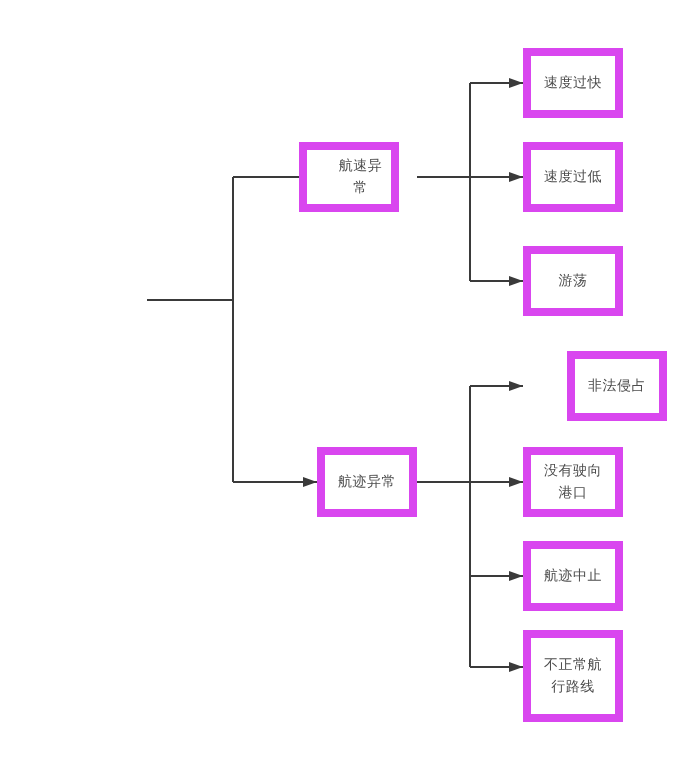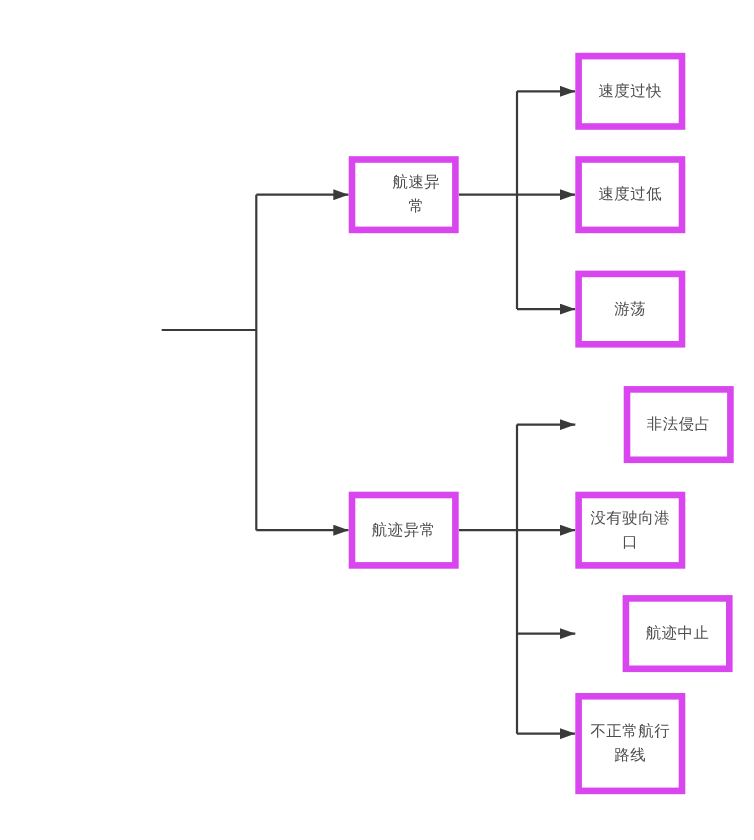--- a/index.html
+++ b/index.html
@@ -21,41 +21,41 @@
     top: 0;
     width: 685px;
     height: 764px;
     display: block;
   }
   .node {
     position: absolute;
     width: 100px;
     height: 70px;
     box-sizing: border-box;
-    border: 6px solid #d946ef;
+    border: 8px solid #d946ef;
     background: #ffffff;
     display: flex;
     align-items: center;
     justify-content: center;
     text-align: center;
     font-size: 14px;
     line-height: 1.55;
     color: #4d4d4d;
     padding: 2px 7px;
     letter-spacing: 0.5px;
   }
   .n-root  { left: 47px;  top: 265px; }
-  .n-mid1  { left: 317px; top: 142px; padding-left: 30px; }
+  .n-mid1  { left: 299px; top: 142px; padding-left: 30px; }
   .n-mid2  { left: 317px; top: 447px; align-items: center; }
   .n-leaf1 { left: 523px; top: 48px;  }
   .n-leaf2 { left: 523px; top: 142px; }
   .n-leaf3 { left: 523px; top: 246px; }
   .n-leaf4 { left: 523px; top: 351px; margin-left: 44px; }
   .n-leaf5 { left: 523px; top: 447px; }
-  .n-leaf6 { left: 523px; top: 541px; margin-left: 43px; }
+  .n-leaf6 { left: 523px; top: 541px; }
   .n-leaf7 { left: 523px; top: 630px; height: 92px; }
   .connectors line { stroke: #3a3a3a; stroke-width: 2; }
 </style>
 </head>
 <body>
 
 <div class="canvas">
 
   <svg class="connectors" viewBox="0 0 685 764" xmlns="http://www.w3.org/2000/svg">
     <defs>

